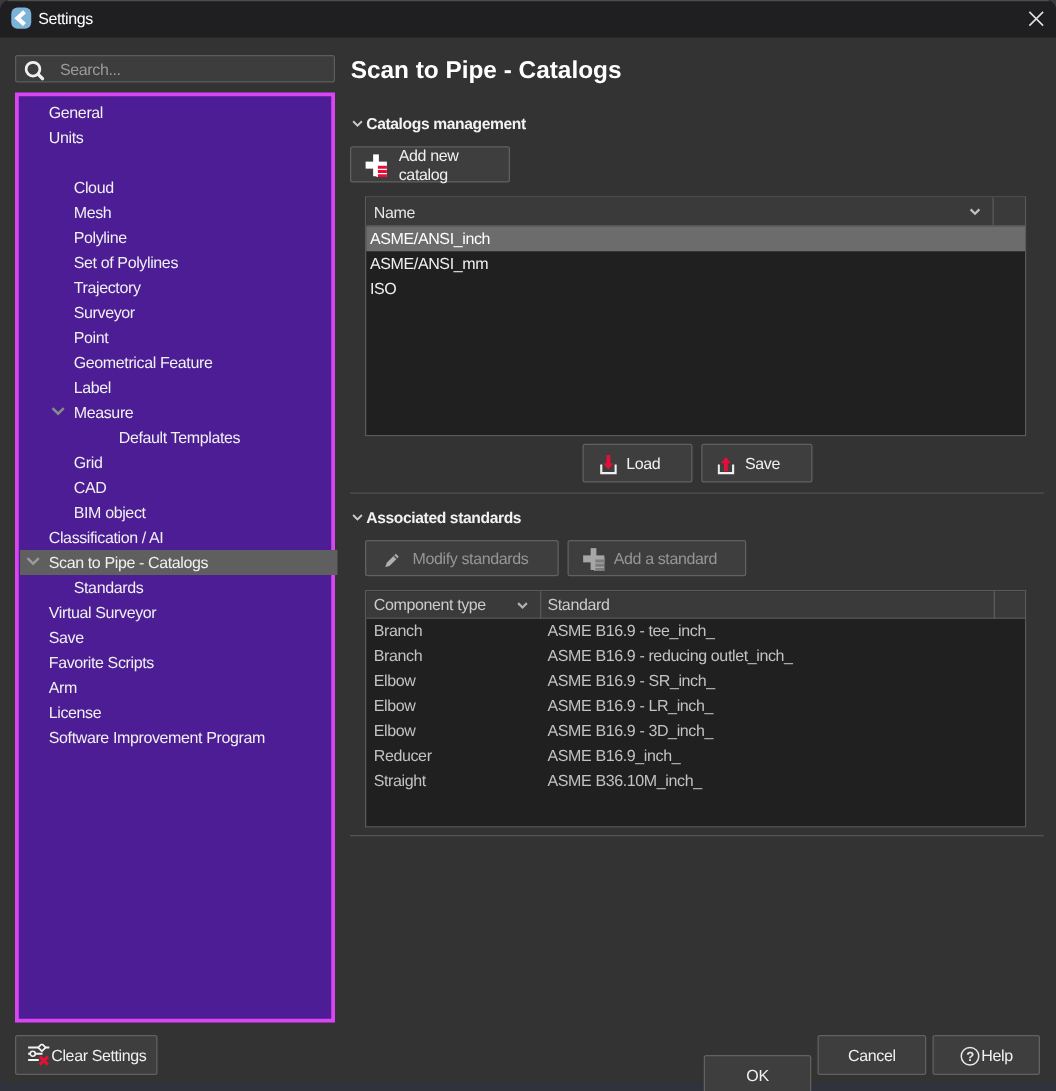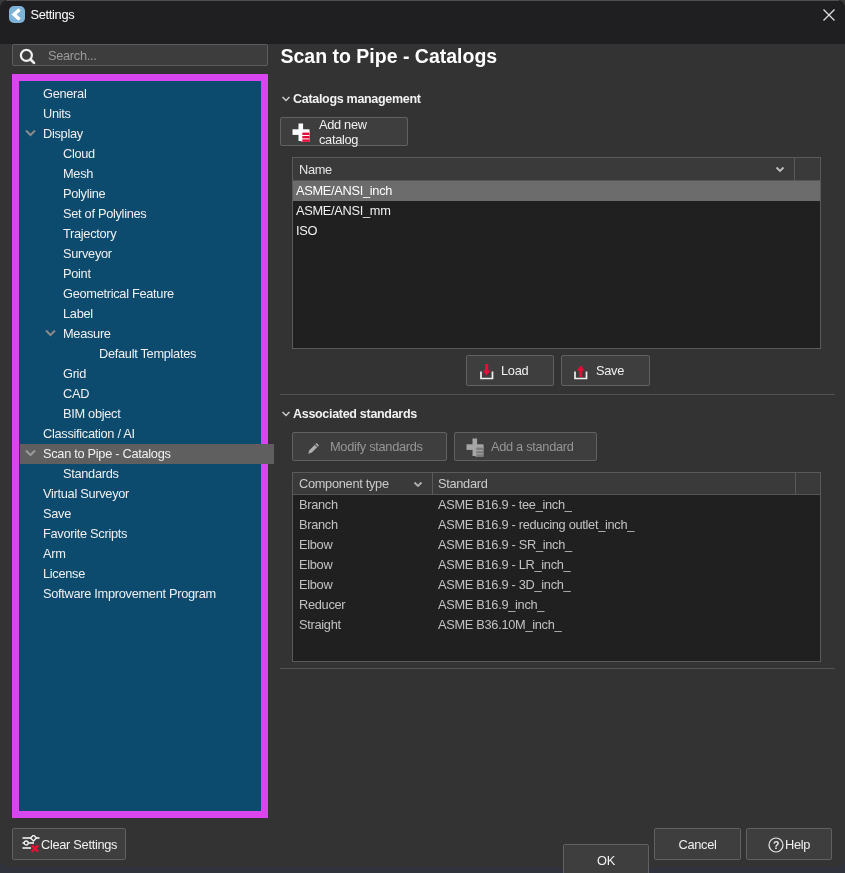--- a/index.html
+++ b/index.html
@@ -11,34 +11,34 @@
     color:#f0f0f0;
     letter-spacing:-0.3px;
   }
   #win {
     position:absolute; left:0; top:0; width:845px; height:867px;
     background:#333333; border-radius:8px;
   }
   .abs { position:absolute; }
 
   
-  #titlebar { position:absolute; left:0; top:0; width:845px; height:44px;
+  #titlebar { position:absolute; left:0; top:0; width:845px; height:30px;
     background:#1f1f21; border-radius:8px 8px 0 0; }
   #appicon { position:absolute; left:9px; top:6px; width:16px; height:17px;
     background:#7db3d8; border-radius:5px; }
   #title { position:absolute; left:30.5px; top:0; height:30px; line-height:30px; color:#ffffff; }
 
   
   #search { position:absolute; left:12px; top:44px; width:256px; height:22px;
     background:#3d3d3d; border:1px solid #5c5c5c; border-radius:2px; }
   #search span { position:absolute; left:35px; top:3px; color:#9a9a9a; }
 
   
   #tree { position:absolute; left:12px; top:74px; width:256px; height:744px;
-    background:#0c4a6e; border:7px solid #d946ef; }
+    background:#4c1d95; border:3px solid #d946ef; }
   .trow { position:absolute; left:1px; width:254px; height:20px; line-height:20px; white-space:nowrap; }
   .trow.sel { background:#5f5f5f; }
   .i1 { padding-left:23px; }
   .i2 { padding-left:43px; }
   .i3 { padding-left:79px; }
   .chev { position:absolute; top:5px; width:11px; height:9px; }
 
   
   h1 { position:absolute; left:280.5px; top:47px; line-height:1; font-size:19.5px; font-weight:bold; color:#ffffff; letter-spacing:0;}
   .sechead { position:absolute; left:293px; font-weight:bold; font-size:12.5px; color:#f2f2f2; }
@@ -75,23 +75,20 @@
     <svg class="abs" style="left:5px;top:3px" width="19" height="18" viewBox="0 0 19 18">
       <circle cx="8.4" cy="7.3" r="5.5" fill="none" stroke="#f0f0f0" stroke-width="2.2"></circle>
       <line x1="12.6" y1="11.5" x2="16" y2="14.9" stroke="#f0f0f0" stroke-width="2.7" stroke-linecap="round"></line>
     </svg>
     <span>Search...</span>
   </div>
 
   <div id="tree">
       <div class="trow i1" style="top:3px">General</div>
       <div class="trow i1" style="top:23px">Units</div>
-      <div class="trow i1" style="top:43px"><svg class="chev" style="left:5px" width="11" height="9" viewBox="0 0 11 9">
-          <polyline points="1,1.5 5.5,6 10,1.5" fill="none" stroke="#8a8a8a" stroke-width="2"></polyline>
-        </svg>Display</div>
       <div class="trow i2" style="top:63px">Cloud</div>
       <div class="trow i2" style="top:83px">Mesh</div>
       <div class="trow i2" style="top:103px">Polyline</div>
       <div class="trow i2" style="top:123px">Set of Polylines</div>
       <div class="trow i2" style="top:143px">Trajectory</div>
       <div class="trow i2" style="top:163px">Surveyor</div>
       <div class="trow i2" style="top:183px">Point</div>
       <div class="trow i2" style="top:203px">Geometrical Feature</div>
       <div class="trow i2" style="top:223px">Label</div>
       <div class="trow i2" style="top:243px"><svg class="chev" style="left:25px" width="11" height="9" viewBox="0 0 11 9">

